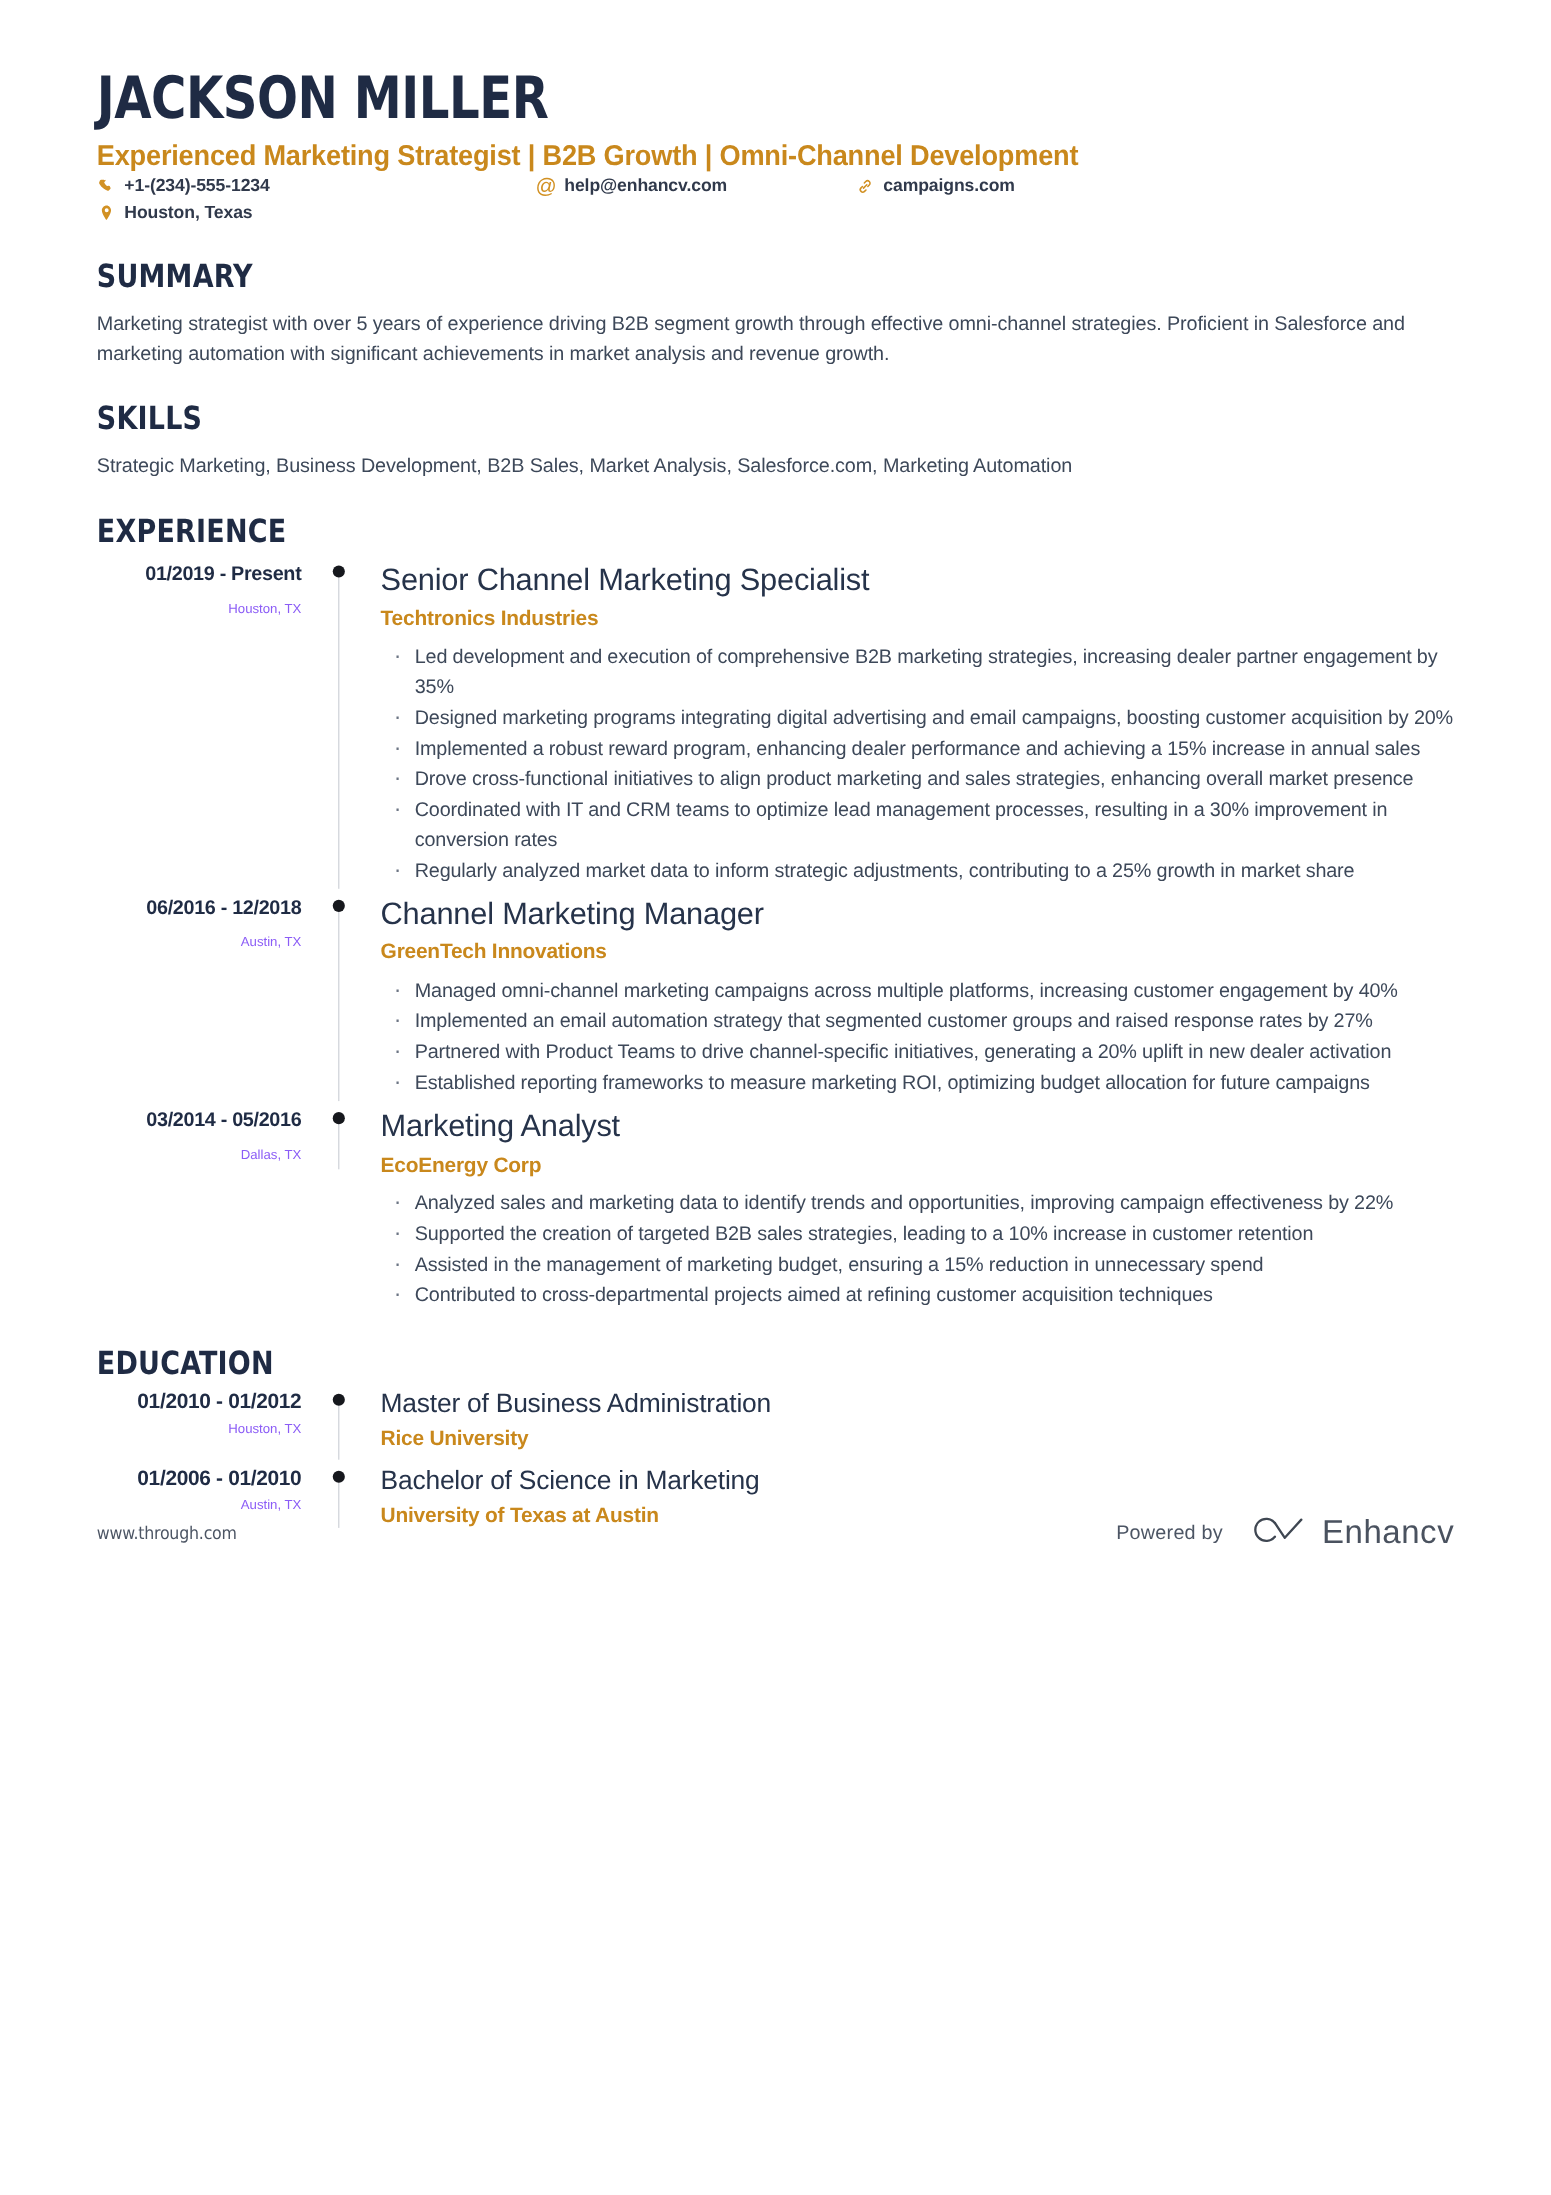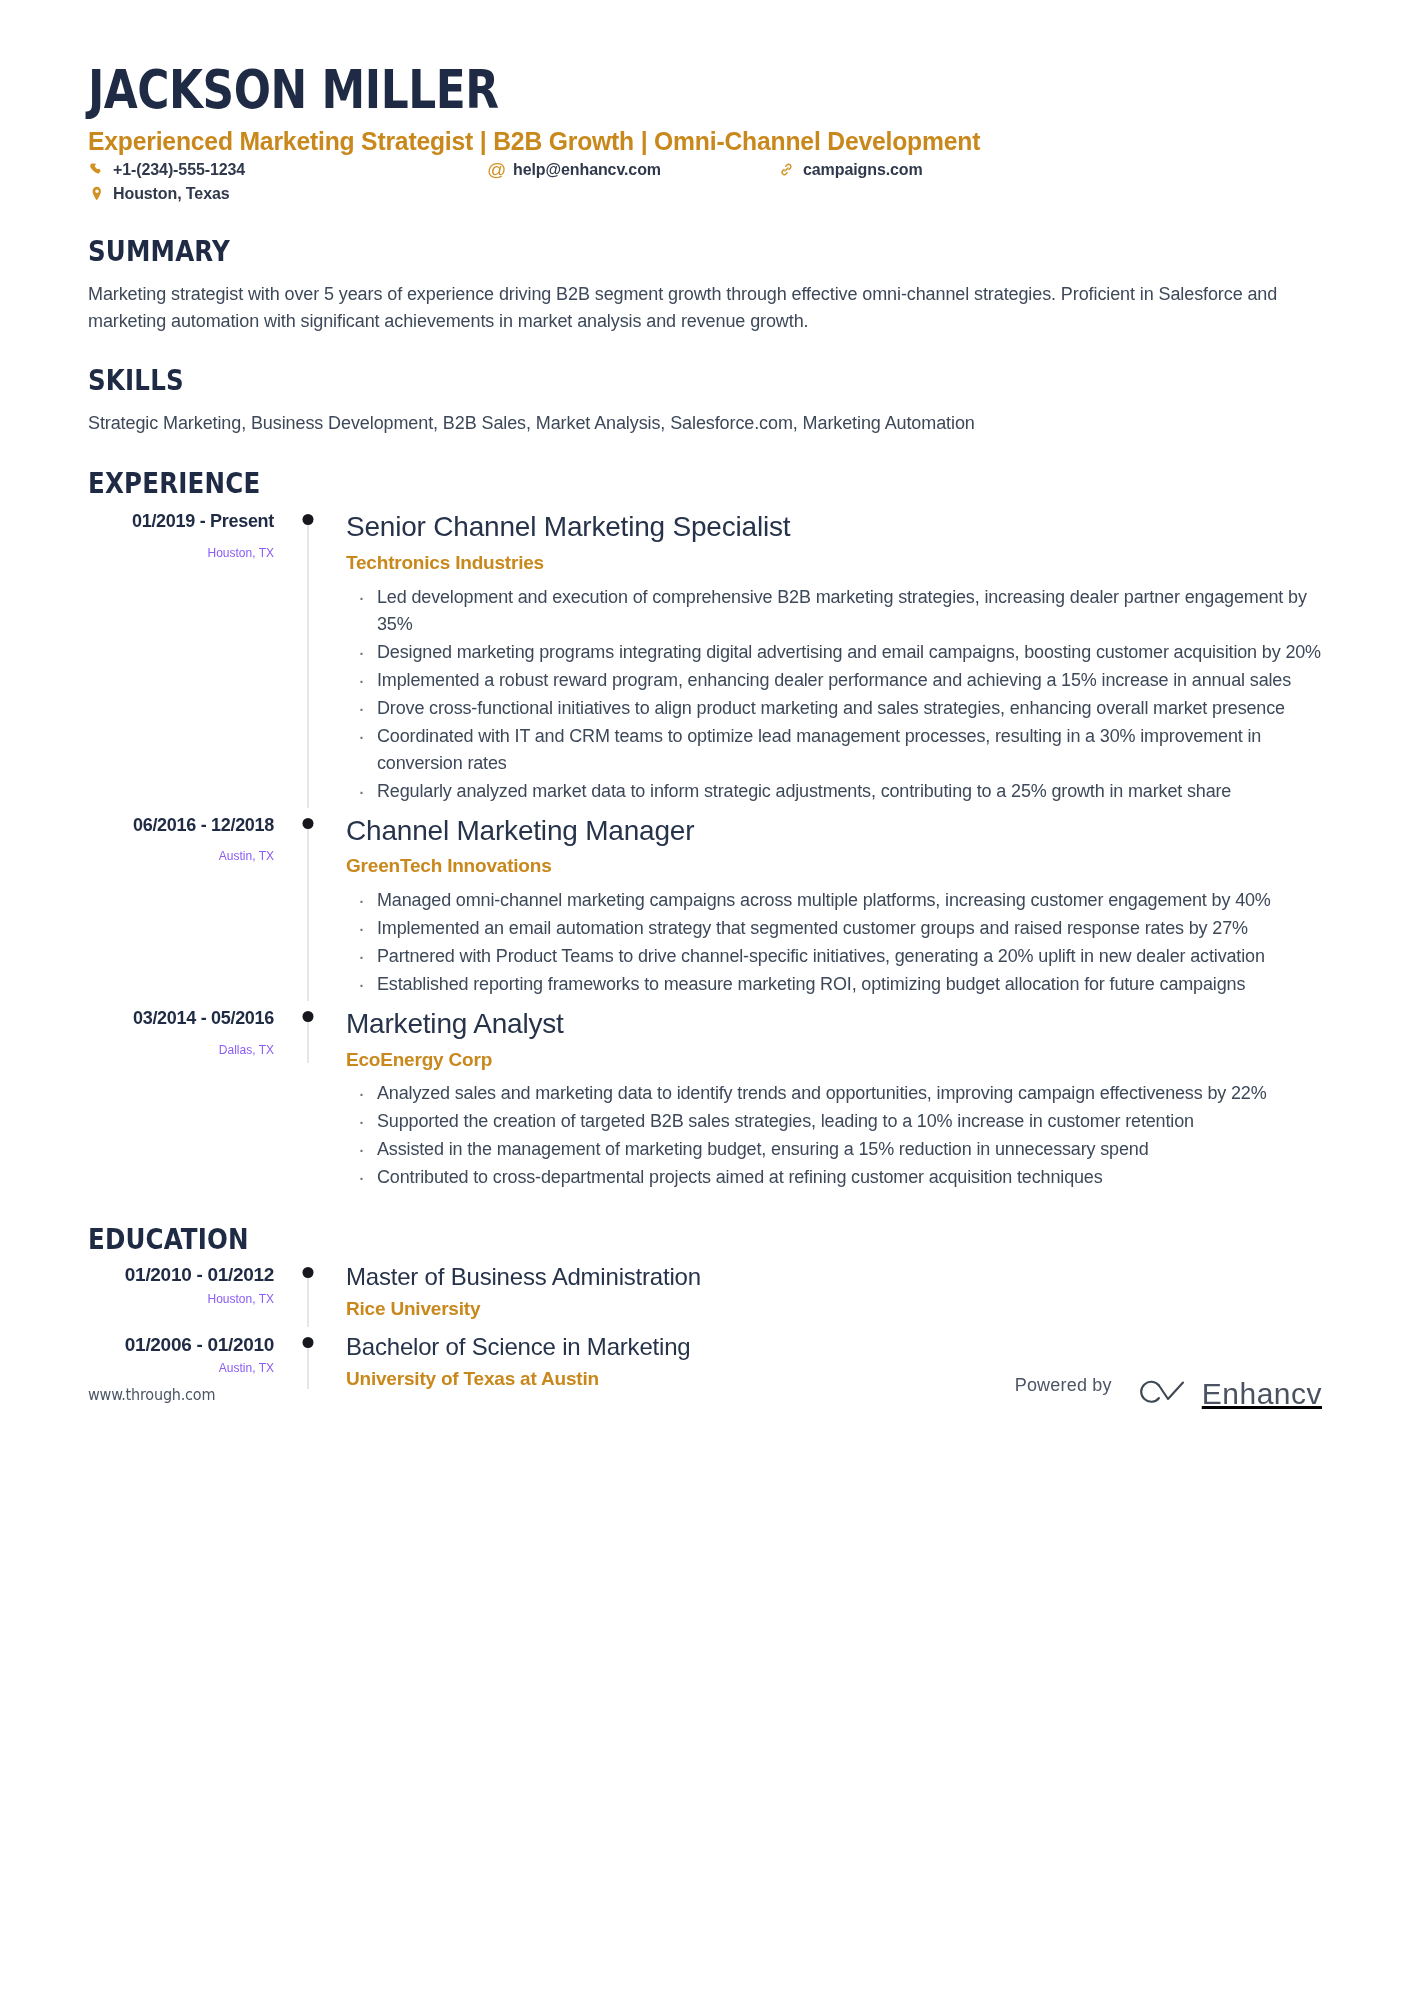--- a/index.html
+++ b/index.html
@@ -199,34 +199,33 @@
     justify-content:space-between;
   }
   .footer-url {
     font-family:"DejaVu Sans Condensed","Liberation Sans", sans-serif;
     font-size:16px;
     color:#4C5564;
     letter-spacing:-0.2px;
   }
   .footer-right {
     display:flex;
-    align-items:flex-start;
+    align-items:center;
     gap:22px;
     margin-left:24px;
   }
   .powered {
     font-size:18px;
     color:#4C5564;
     letter-spacing:0.2px;
   }
   .brand {
     display:flex;
     align-items:center;
     gap:14px;
-    text-decoration:underline;
   }
   .brand-name {
     font-size:30px;
     color:#4A525F;
     letter-spacing:0.5px;
     font-weight:400;
   }
 </style>
 </head>
 <body>

